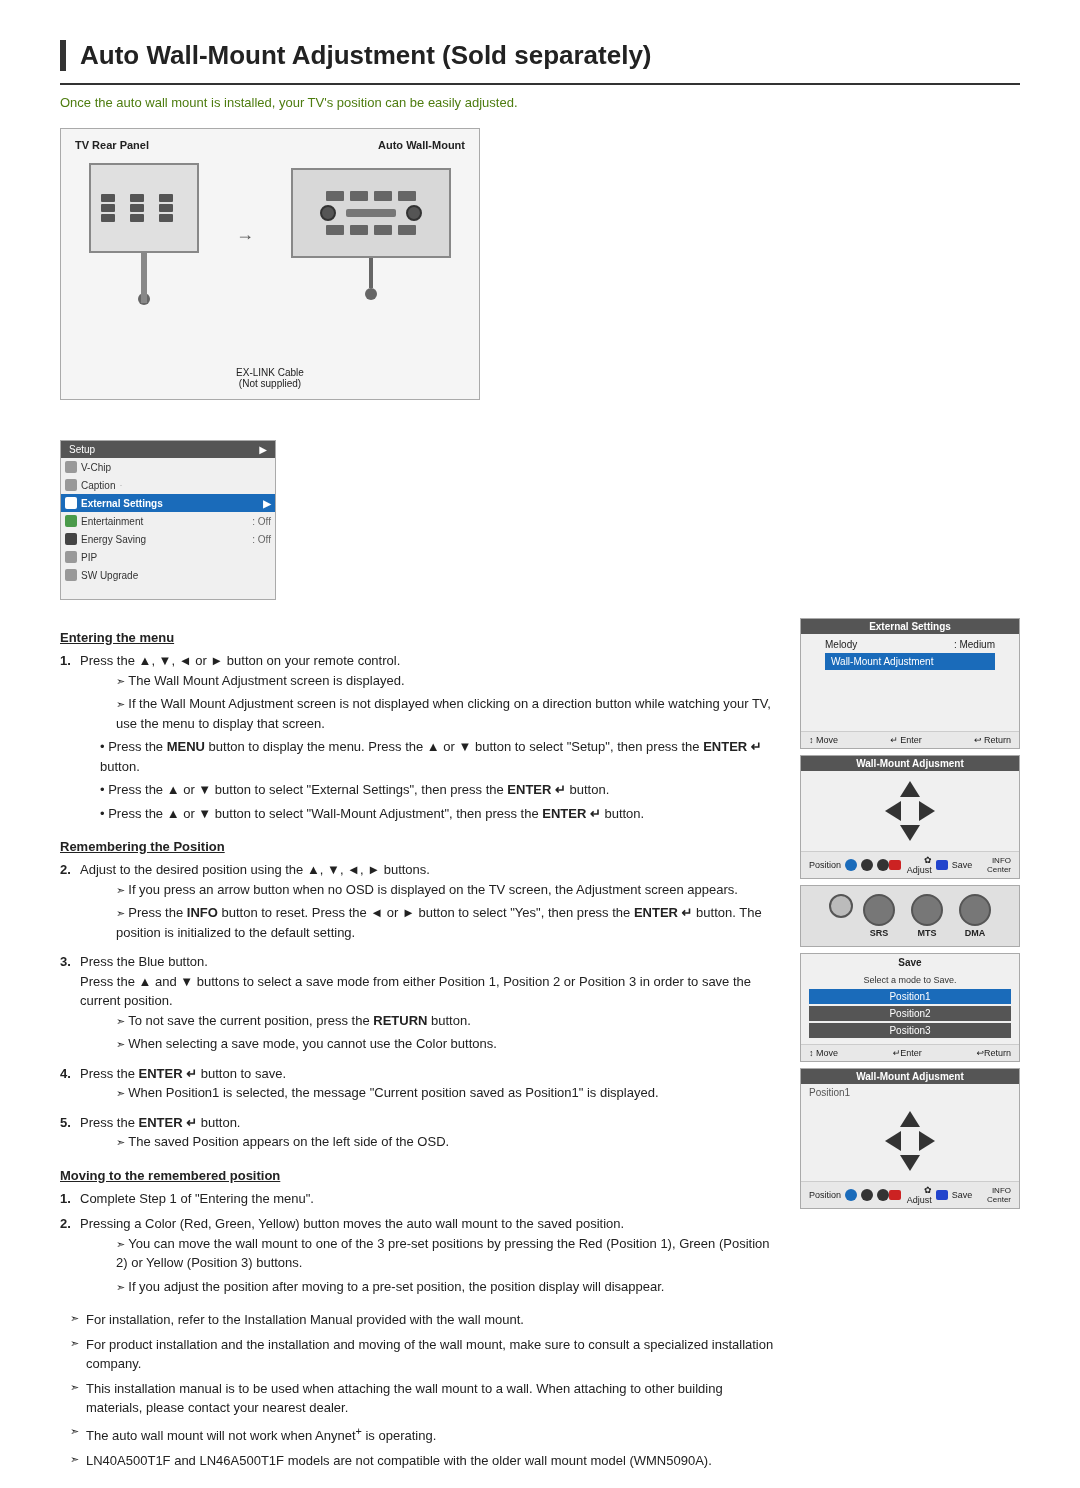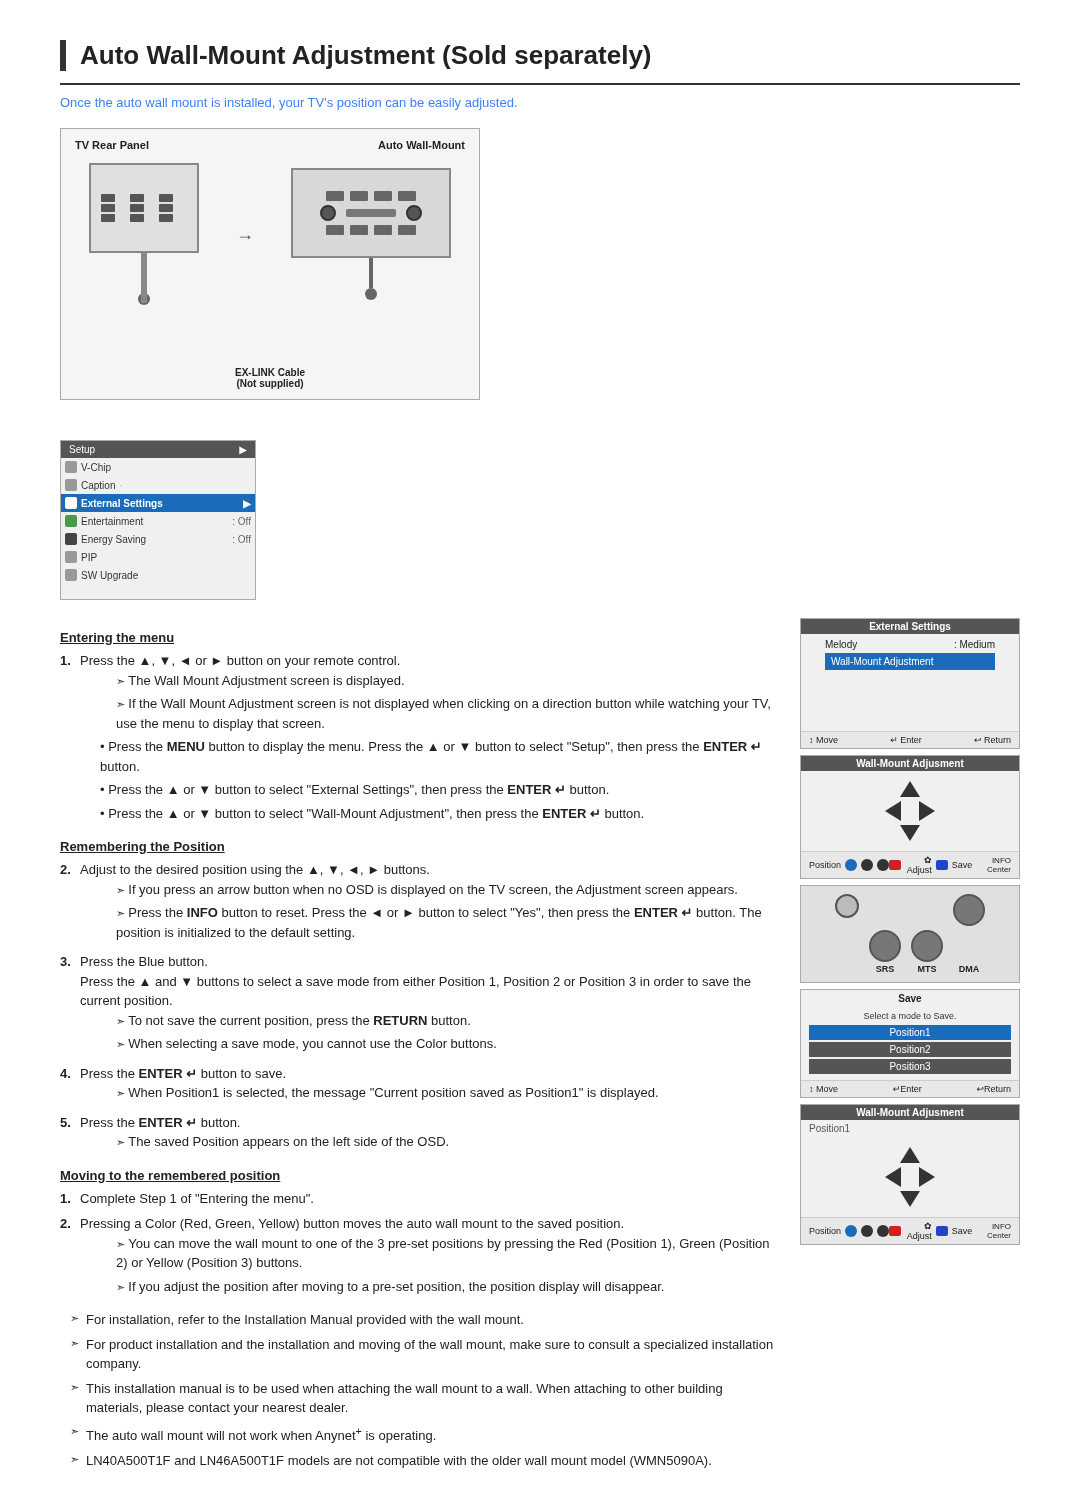--- a/index.html
+++ b/index.html
@@ -18,21 +18,21 @@
       font-weight: bold;
       border-left: 6px solid #333;
       padding-left: 14px;
       margin-bottom: 12px;
       line-height: 1.2;
     }
 
     .intro-text {
       font-size: 13px;
       margin-bottom: 18px;
-      color: #3b82f6;
+      color: #4d7c0f;
     }
 
     .top-section {
       display: flex;
       gap: 20px;
       margin-bottom: 18px;
       flex-direction: column;
     }
 
     .diagram-box {
@@ -107,27 +107,27 @@
       position: relative;
     }
 
     .exlink-label {
       text-align: center;
       font-size: 10px;
       margin-top: 56px;
     }
 
     .exlink-label span {
-      font-weight: bold;
+      font-weight: normal;
     }
 
     .setup-menu-box {
       border: 1px solid #aaa;
       background: #f0f0f0;
-      width: 196px;
+      width: 216px;
       min-height: 160px;
       flex-shrink: 0;
       font-size: 11px;
     }
 
     .setup-menu-header {
       background: #555;
       color: #fff;
       padding: 3px 8px;
       font-size: 10px;
@@ -740,32 +740,32 @@
           <span style="font-size:8px;">INFO Center</span>
         </div>
       </div>
     </div>
 
     <div class="panel-box">
       <div class="tv-buttons-panel">
         <div style="display:flex;flex-direction:column;align-items:center;gap:2px;">
           <div class="circle-btn small-gray"></div>
         </div>
-        <div style="display:flex;gap:10px;align-items:flex-end;">
+        <div style="display:flex;gap:16px;align-items:flex-end;">
           <div style="display:flex;flex-direction:column;align-items:center;gap:2px;">
             <div class="circle-btn" style="background:#777;"></div>
             <span style="font-size:9px;font-weight:bold;">SRS</span>
           </div>
           <div style="display:flex;flex-direction:column;align-items:center;gap:2px;">
             <div class="circle-btn" style="background:#777;"></div>
             <span style="font-size:9px;font-weight:bold;">MTS</span>
           </div>
           <div style="display:flex;flex-direction:column;align-items:center;gap:2px;">
             <div class="circle-btn" style="background:#777;"></div>
-            <span style="font-size:9px;font-weight:bold;margin-top:36px;">DMA</span>
+            <span style="font-size:9px;font-weight:bold;">DMA</span>
           </div>
         </div>
       </div>
     </div>
 
     <div class="panel-box">
       <div class="save-title">Save</div>
       <div class="save-panel-body">
         <div class="save-subtitle">Select a mode to Save.</div>
         <div class="save-option active">Position1</div>

